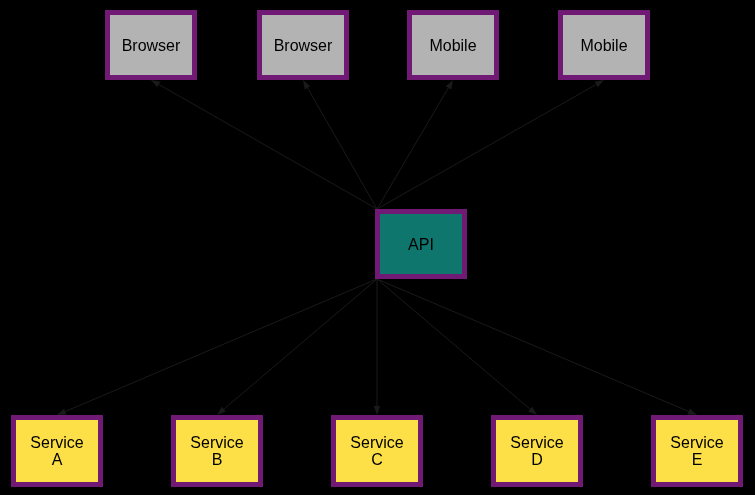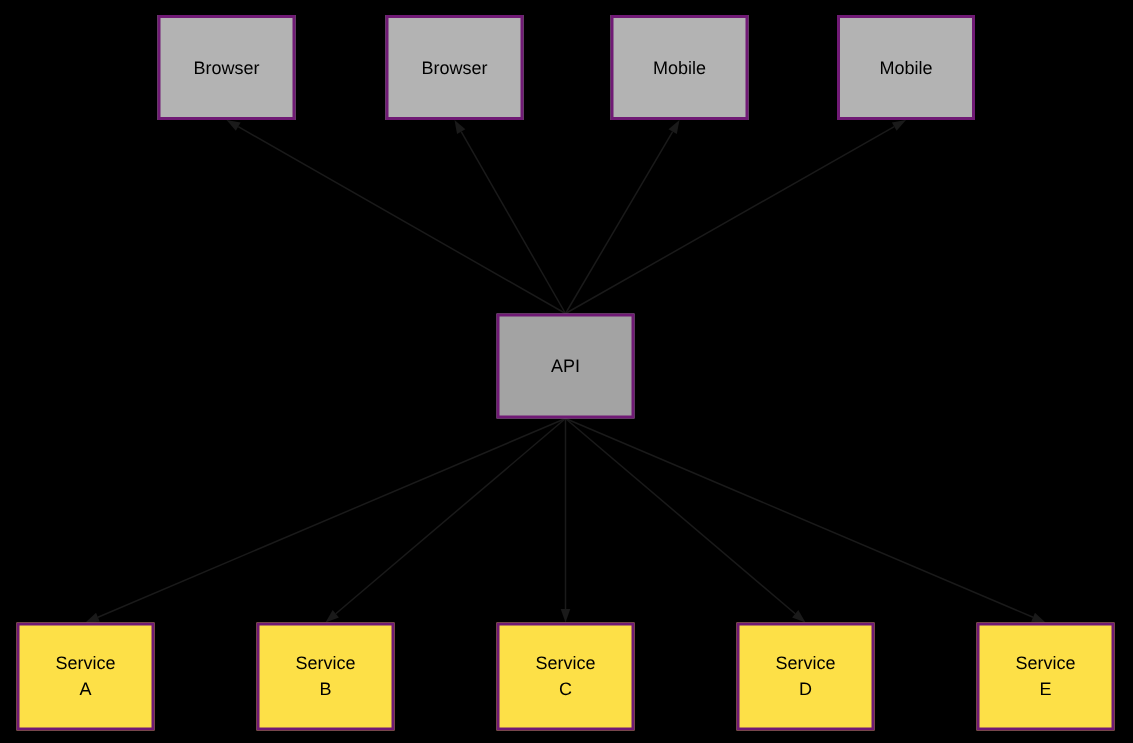--- a/index.html
+++ b/index.html
@@ -26,36 +26,37 @@
     position: absolute;
     left: 0;
     top: 0;
     width: 755px;
     height: 495px;
     pointer-events: none;
   }
   .node {
     position: absolute;
     box-sizing: border-box;
-    border: 2px solid #701a75;
+    border: 5px solid #701a75;
     display: flex;
     align-items: center;
     justify-content: center;
     text-align: center;
     font-family: "Liberation Sans", sans-serif;
-    font-size: 12px;
+    font-size: 16px;
     line-height: 17px;
     color: #000000;
     white-space: pre-line;
   }
   .node.client {
     background: #b3b3b3;
   }
   .node.api {
-    background: #a3a3a3;
+    background: #0f766e;
+    margin-left: 44px;
   }
   .node.service {
     background: #fde047;
   }
 </style>
 </head>
 <body>
 
 <div id="diagram-canvas">
 

